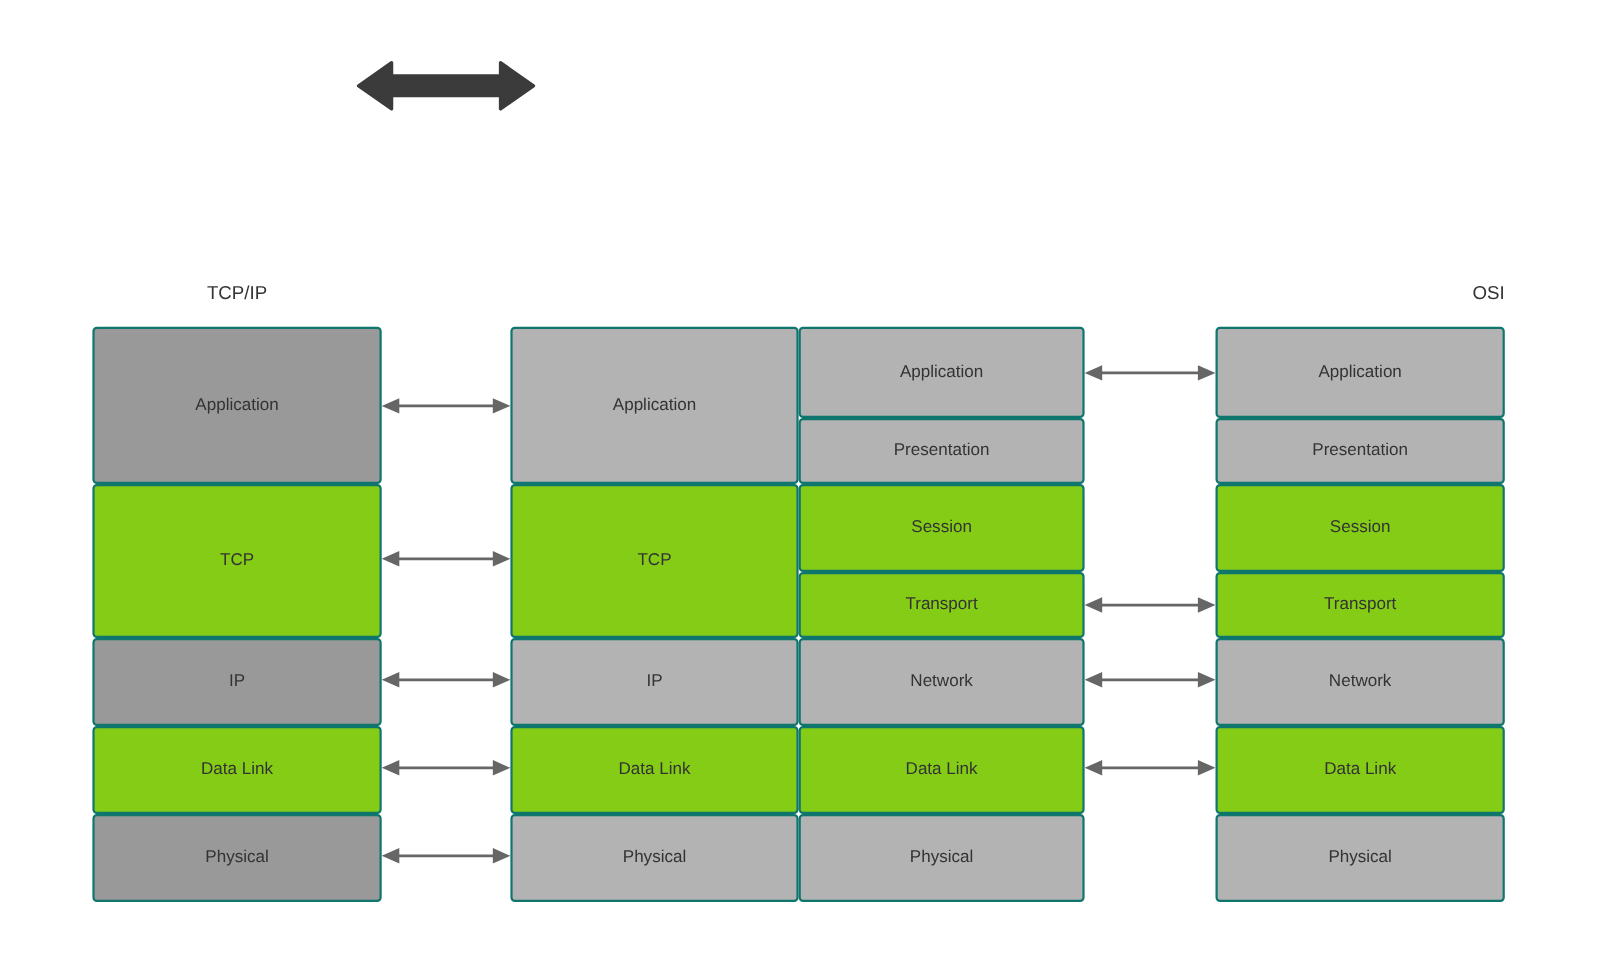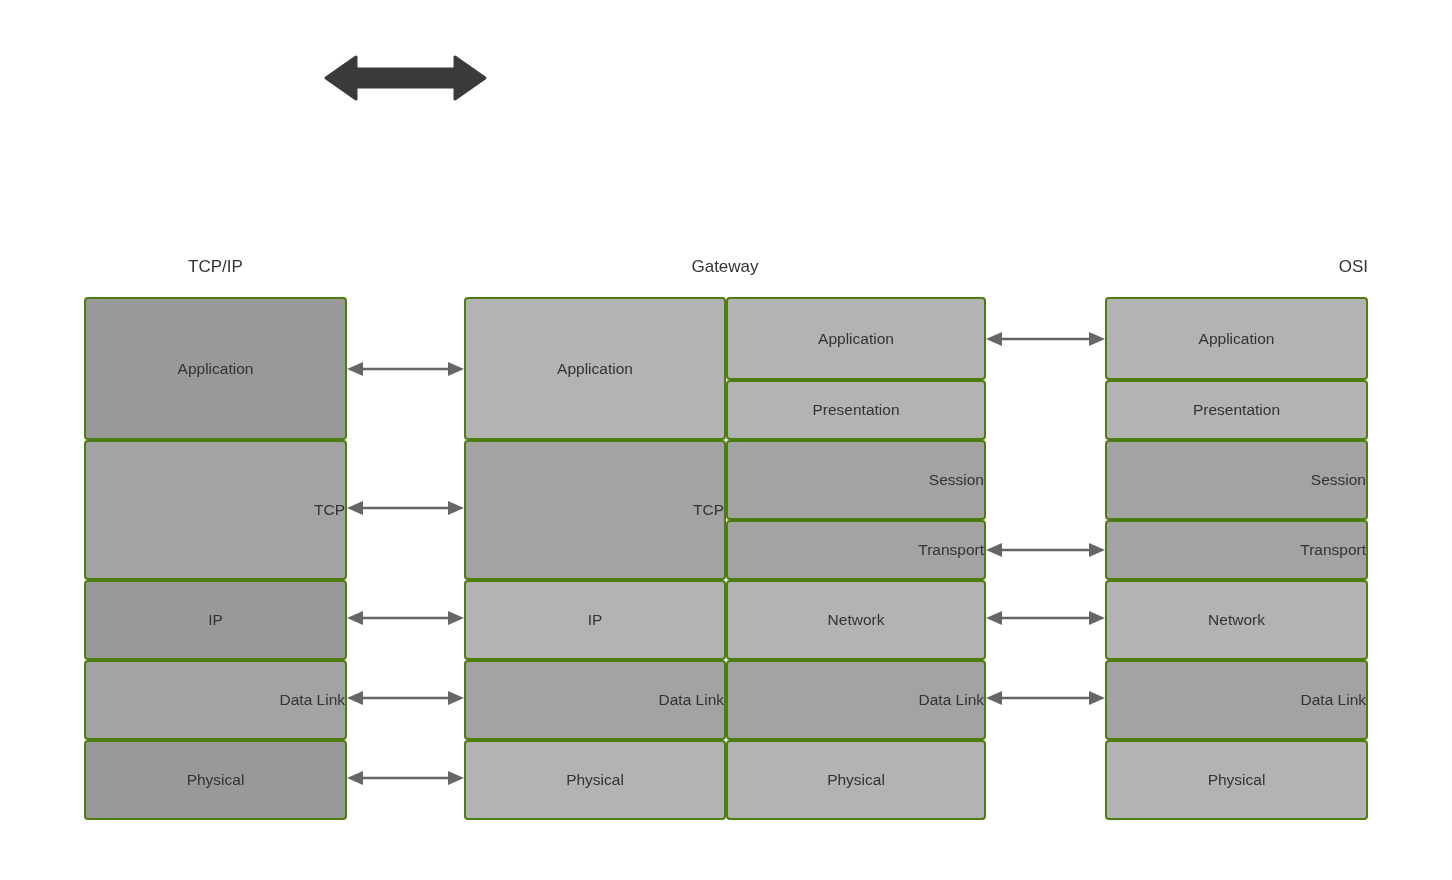--- a/index.html
+++ b/index.html
@@ -43,52 +43,51 @@
     white-space: nowrap;
   }
   #title-tcpip { left: 84px;  top: 256px; width: 263px; }
   #title-gateway { left: 464px; top: 256px; width: 522px; }
   #title-osi { left: 1105px; top: 256px; width: 263px; text-align: right; }
 
   
   .layer {
     position: absolute;
     box-sizing: border-box;
-    border: 2px solid #4d7c0f;
+    border: 2px solid #0f766e;
     border-radius: 4px;
     display: flex;
     align-items: center;
     justify-content: center;
     font-size: 15.5px;
     color: #333333;
     white-space: nowrap;
   }
   .fill-dark  { background: #999999; }
   .fill-mid   { background: #b3b3b3; }
-  .fill-white { background: #a3a3a3; justify-content: flex-end; }
+  .fill-white { background: #84cc16; }
 
   
   .connector {
     position: absolute;
     height: 18px;
   }
 </style>
 </head>
 <body>
 
 <div id="canvas">
 
   <div class="top-arrow">
     <svg width="175" height="60" viewBox="0 0 175 60" xmlns="http://www.w3.org/2000/svg">
       <path d="M 8 30 L 38 9 L 38 21 L 137 21 L 137 9 L 167 30 L 137 51 L 137 39 L 38 39 L 38 51 Z" fill="#3b3b3b" stroke="#3b3b3b" stroke-width="3" stroke-linejoin="round"></path>
     </svg>
   </div>
 
   <div class="col-title" id="title-tcpip">TCP/IP</div>
-  <div class="col-title" id="title-gateway">Gateway</div>
   <div class="col-title" id="title-osi">OSI</div>
 
   <div class="layer fill-dark" style="left:84px; top:297px; width:263px; height:143px;">
     <span>Application</span>
   </div>
   <div class="layer fill-white" style="left:84px; top:440px; width:263px; height:140px;">
     <span>TCP</span>
   </div>
   <div class="layer fill-dark" style="left:84px; top:580px; width:263px; height:80px;">
     <span>IP</span>

